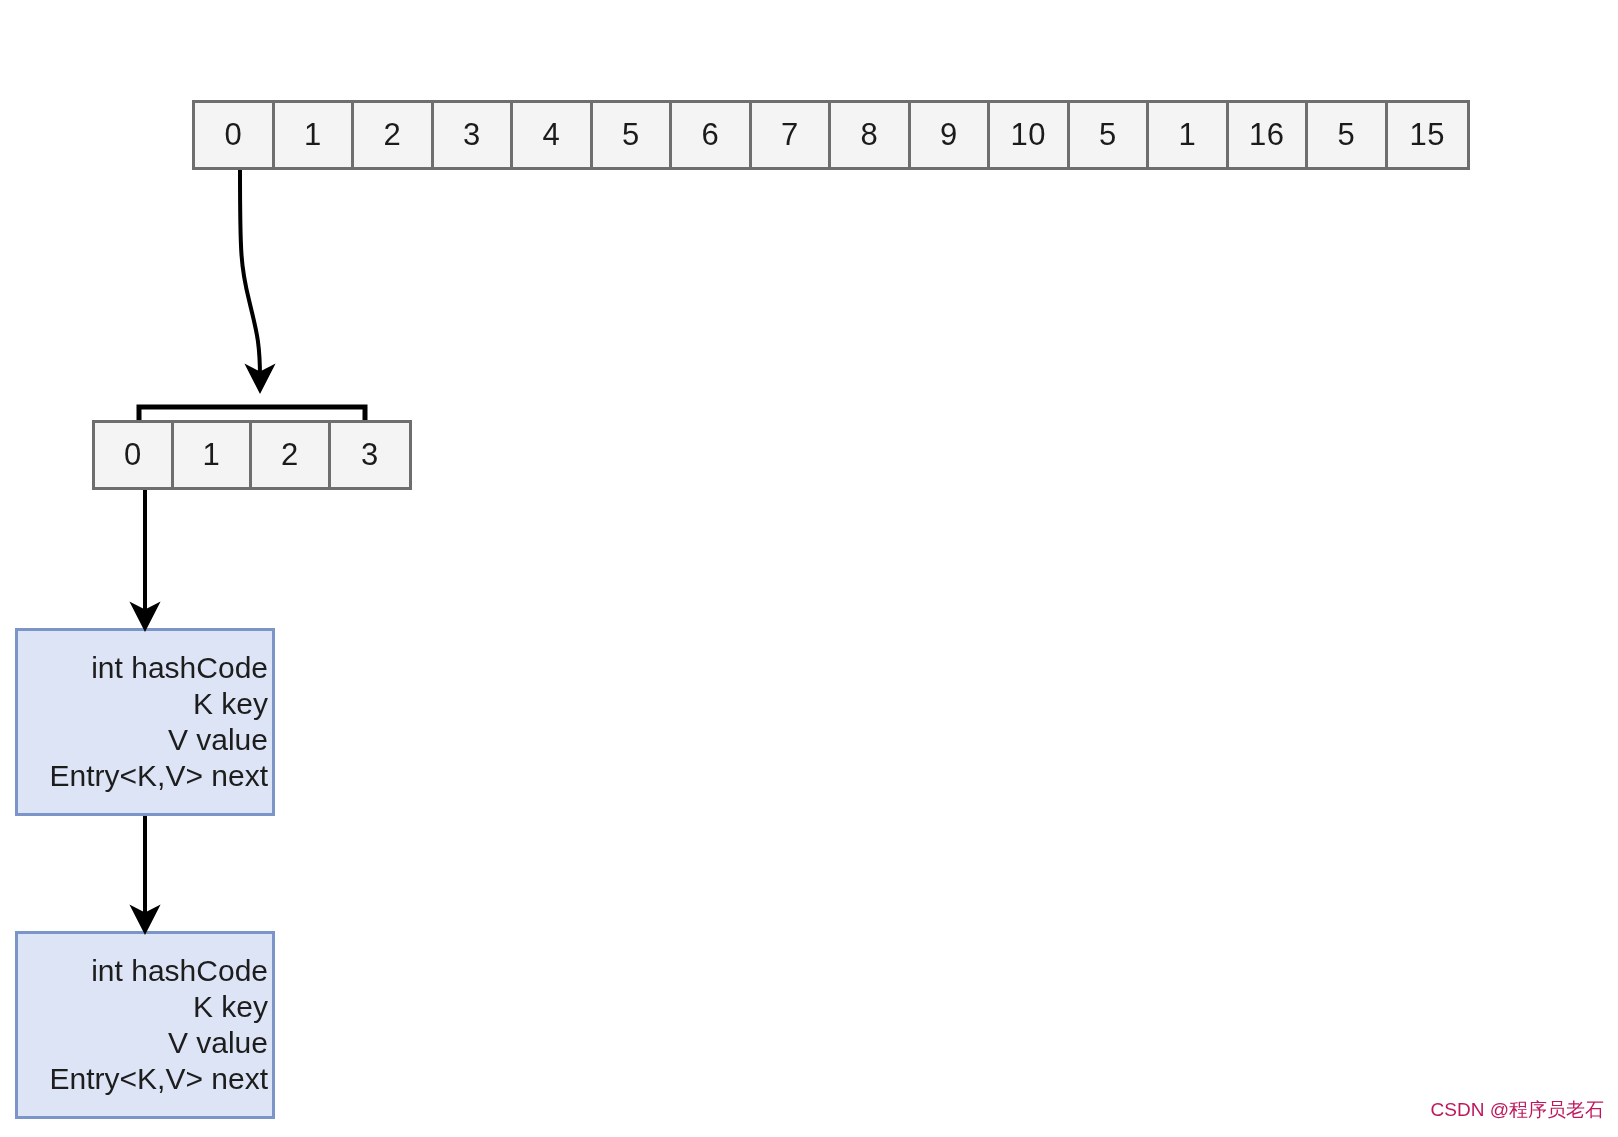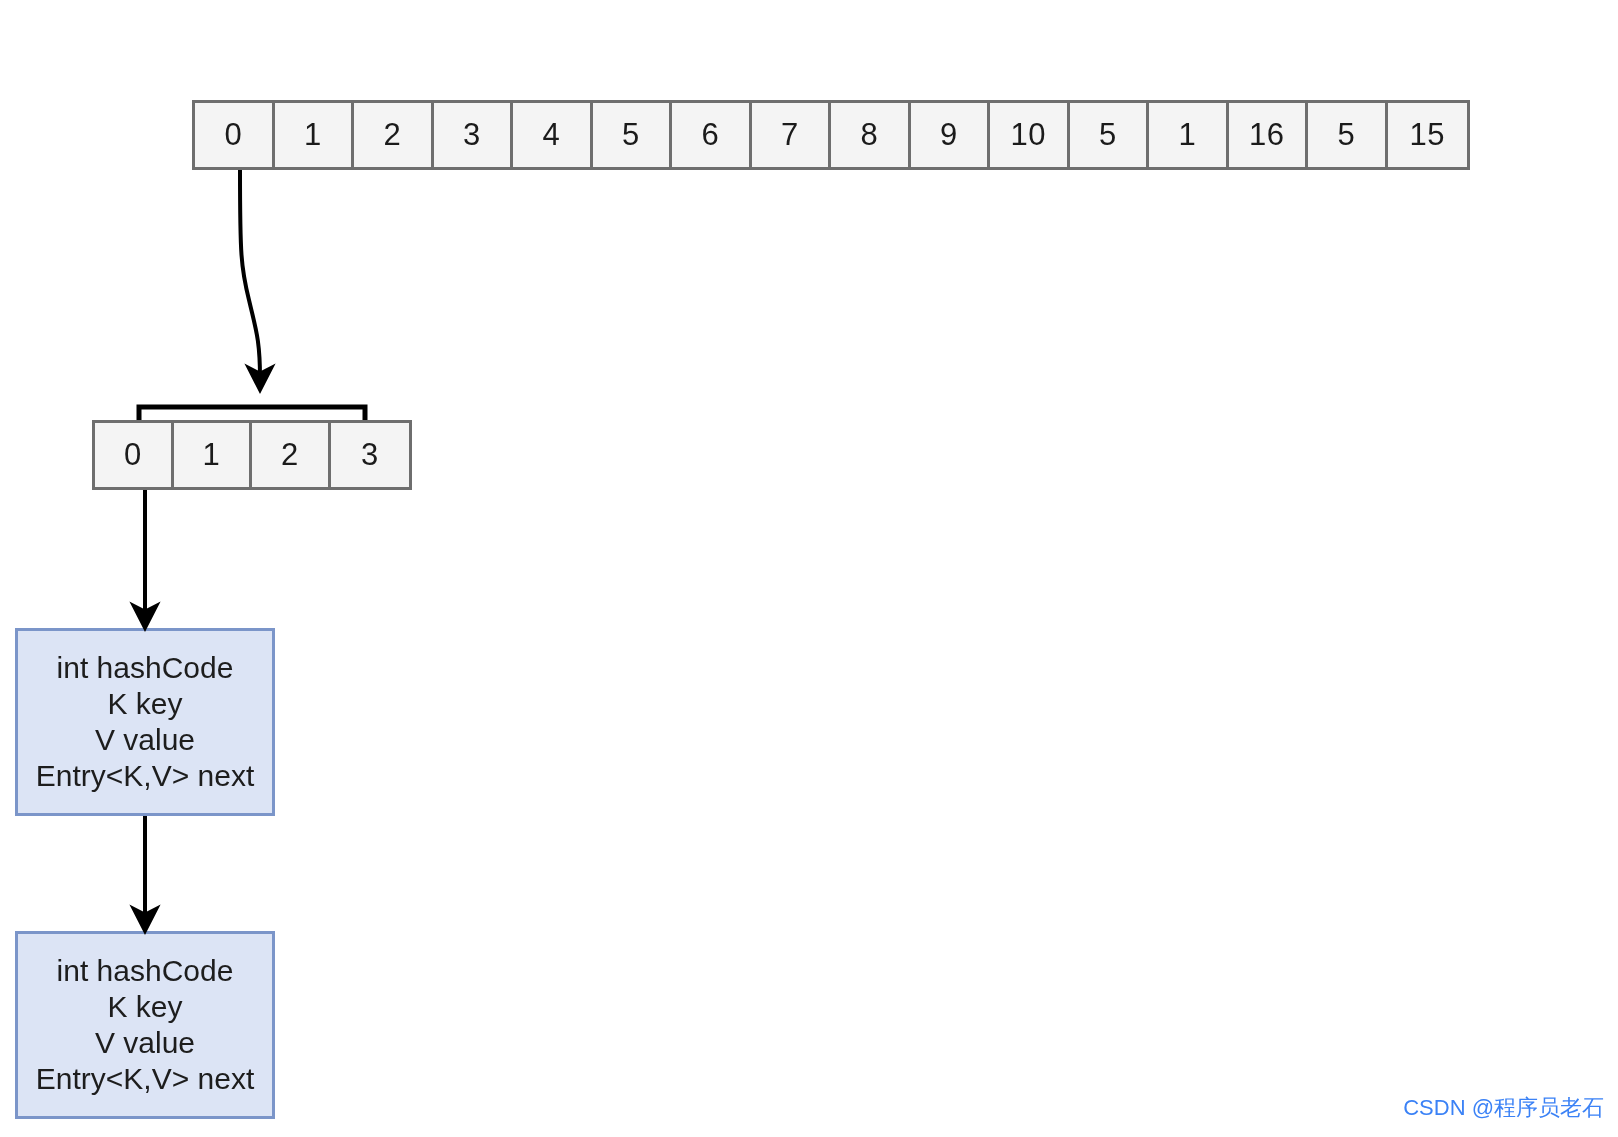--- a/index.html
+++ b/index.html
@@ -64,21 +64,21 @@
   #tree-array .cell { width: 80px; height: 100%; }
 
   
   .entry-box {
     position: absolute;
     box-sizing: border-box;
     background: #dce4f5;
     border: 3px solid #7b95c9;
     display: flex;
     flex-direction: column;
-    align-items: center;
+    align-items: flex-end;
     justify-content: center;
     line-height: 1.20;
     font-size: 30px;
     color: #1d1d1d;
     padding: 6px 4px;
   }
   .entry-box .line { white-space: nowrap; }
 
   #entry-node-1 {
     left: 15px;
@@ -100,22 +100,22 @@
     width: 1618px;
     height: 1137px;
     pointer-events: none;
   }
 
   
   #watermark {
     position: absolute;
     right: 14px;
     bottom: 14px;
-    font-size: 22px;
-    color: #3b82f6;
+    font-size: 19px;
+    color: #be185d;
     font-family: "Liberation Sans", sans-serif;
     white-space: nowrap;
   }
 </style>
 </head>
 <body>
 
 <div id="canvas">
 
   <div class="array" id="bucket-array">

